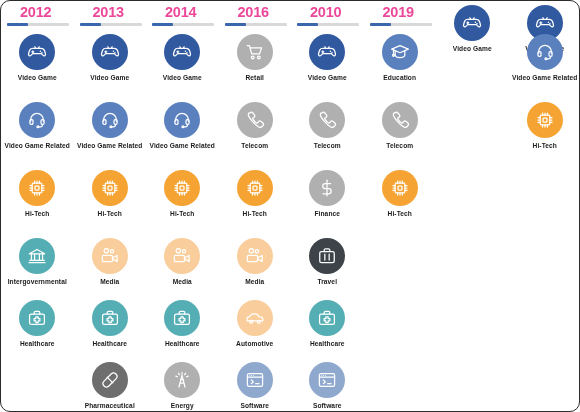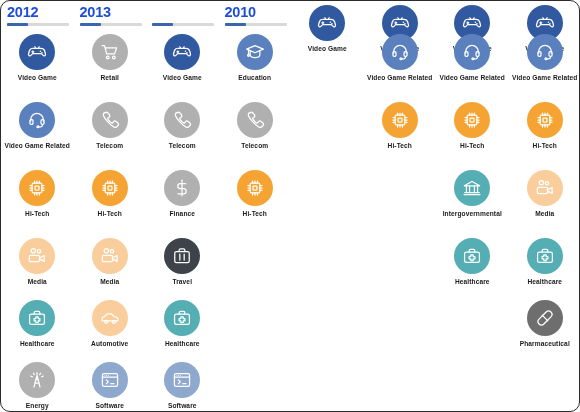--- a/index.html
+++ b/index.html
@@ -27,24 +27,25 @@
     grid-template-rows: 29px 68px 68px 68px 62px 62px 55px;
     padding: 2px 0 0 0;
   }
   .yearcell {
     position: relative;
     padding-left: 6px;
   }
   .yearlabel {
     font-size: 14.5px;
     font-weight: 700;
-    color: #1d4ed8;
+    color: #ec4899;
     letter-spacing: -0.2px;
     line-height: 19px;
     display: block;
+    margin-left: 13px;
   }
   .yearrule {
     position: absolute;
     left: 6px; bottom: 6px;
     width: 62px; height: 3px;
     background: #d9d9d9;
     border-radius: 1px;
   }
   .yearrule::before {
     content: "";
@@ -89,24 +90,33 @@
   <div id="grid">
       <div class="yearcell">
         <span class="yearlabel">2012</span>
         <div class="yearrule"></div>
       </div>
       <div class="yearcell">
         <span class="yearlabel">2013</span>
         <div class="yearrule"></div>
       </div>
       <div class="yearcell">
+        <span class="yearlabel">2014</span>
+        <div class="yearrule"></div>
+      </div>
+      <div class="yearcell">
+        <span class="yearlabel">2016</span>
         <div class="yearrule"></div>
       </div>
       <div class="yearcell">
         <span class="yearlabel">2010</span>
+        <div class="yearrule"></div>
+      </div>
+      <div class="yearcell">
+        <span class="yearlabel">2019</span>
         <div class="yearrule"></div>
       </div>
       <div class="cell">
         <div class="bubble" style="background: rgb(49, 89, 159);">
           <svg viewBox="0 0 24 24">
             <path fill="none" stroke="#ffffff" stroke-width="1.5" stroke-linecap="round" stroke-linejoin="round" d="M7.2 7.5h9.6a4.6 4.6 0 0 1 4.4 3.3l1 3.6c.45 1.7-1.6 2.9-2.85 1.7l-2.2-2.1H6.85l-2.2 2.1c-1.25 1.2-3.3 0-2.85-1.7l1-3.6A4.6 4.6 0 0 1 7.2 7.5Z"></path>
             <path fill="none" stroke="#ffffff" stroke-width="1.5" stroke-linecap="round" stroke-linejoin="round" d="M7 10.6v2.4M5.8 11.8h2.4"></path>
             <circle cx="16.1" cy="11" r=".95" fill="#fff" stroke="none"></circle>
             <circle cx="17.9" cy="13" r=".95" fill="#fff" stroke="none"></circle>
             <path fill="none" stroke="#ffffff" stroke-width="1.5" stroke-linecap="round" stroke-linejoin="round" d="M9.4 5.7 10.2 7M14.6 5.7 13.8 7"></path>

